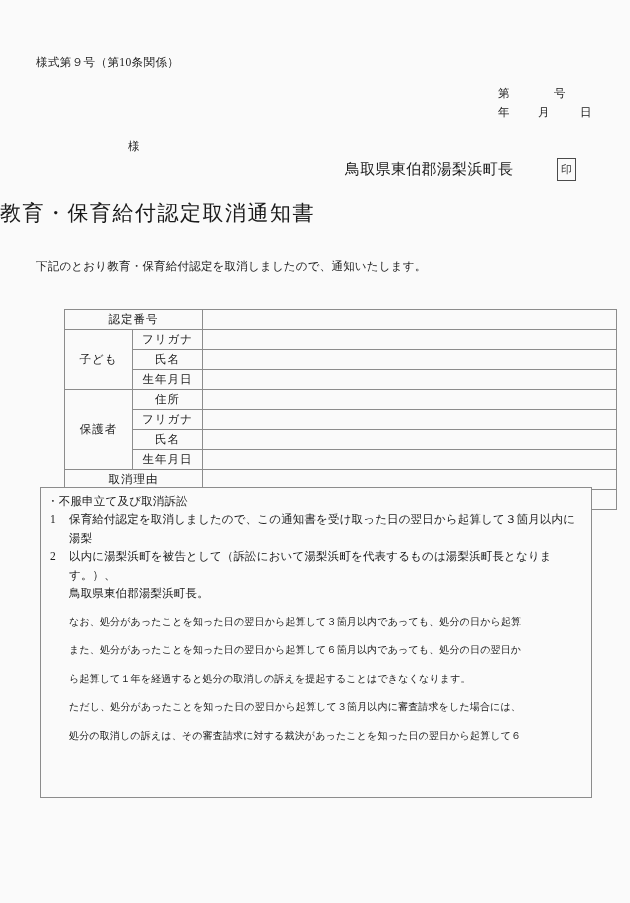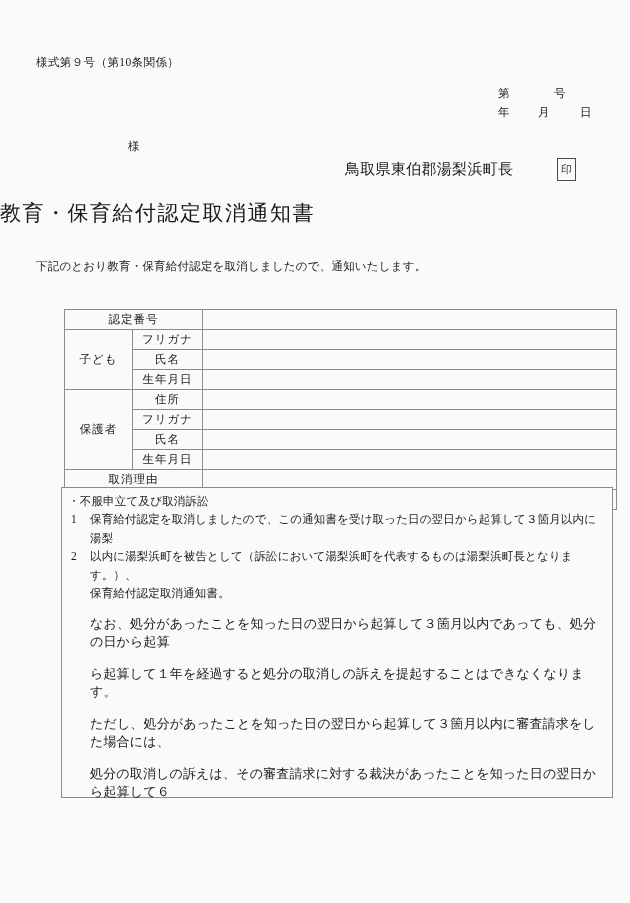--- a/index.html
+++ b/index.html
@@ -127,21 +127,20 @@
   .notice-box {
     position: absolute;
     left: 40px;
     top: 487px;
     width: 552px;
     height: 311px;
     border: 1px solid #8c8c8c;
     box-sizing: border-box;
     background: #fafafa;
     padding: 4px 6px 14px 6px;
-    margin-left: 21px;
   }
   .notice-heading {
     font-size: 11.5px;
     line-height: 18px;
     letter-spacing: 0.2px;
     white-space: nowrap;
   }
   .notice-item {
     display: flex;
     align-items: flex-start;
@@ -158,24 +157,23 @@
   .notice-body {
     flex: 1;
   }
   .notice-body p {
     margin: 0;
     text-indent: 0;
     letter-spacing: 0.15px;
   }
   .notice-para {
     margin-left: 22px;
-    font-size: 13px;
+    font-size: 10px;
     line-height: 18.5px;
     letter-spacing: 0.15px;
-    font-family: Liberation Mono, monospace;
   }
 </style>
 </head>
 <body>
 
 <div class="page">
 
   <div class="form-no">様式第９号（第10条関係）</div>
 
   <div class="doc-number-block">
@@ -257,29 +255,30 @@
       <div class="notice-num">1</div>
       <div class="notice-body">
         <p>保育給付認定を取消しましたので、この通知書を受け取った日の翌日から起算して３箇月以内に湯梨</p>
       </div>
     </div>
 
     <div class="notice-item">
       <div class="notice-num">2</div>
       <div class="notice-body">
         <p>以内に湯梨浜町を被告として（訴訟において湯梨浜町を代表するものは湯梨浜町長となります。）、</p>
-        <p>保育給付認定取消通知書。</p>
+        <p>鳥取県東伯郡湯梨浜町長。</p>
       </div>
     </div>
 
     <div class="notice-para">
       <p>なお、処分があったことを知った日の翌日から起算して３箇月以内であっても、処分の日から起算</p>
     </div>
 
     <div class="notice-para">
+      <p>また、処分があったことを知った日の翌日から起算して６箇月以内であっても、処分の日の翌日か</p>
       <p>ら起算して１年を経過すると処分の取消しの訴えを提起することはできなくなります。</p>
     </div>
 
     <div class="notice-para">
       <p>ただし、処分があったことを知った日の翌日から起算して３箇月以内に審査請求をした場合には、</p>
       <p>処分の取消しの訴えは、その審査請求に対する裁決があったことを知った日の翌日から起算して６</p>
 
     </div>
   </div>
 

